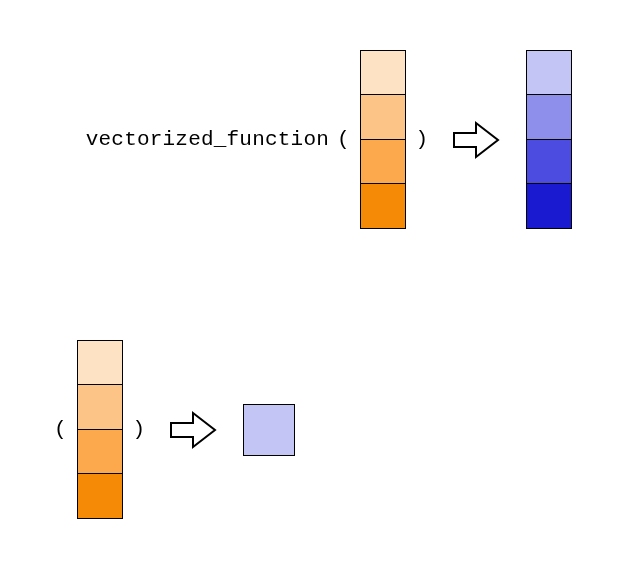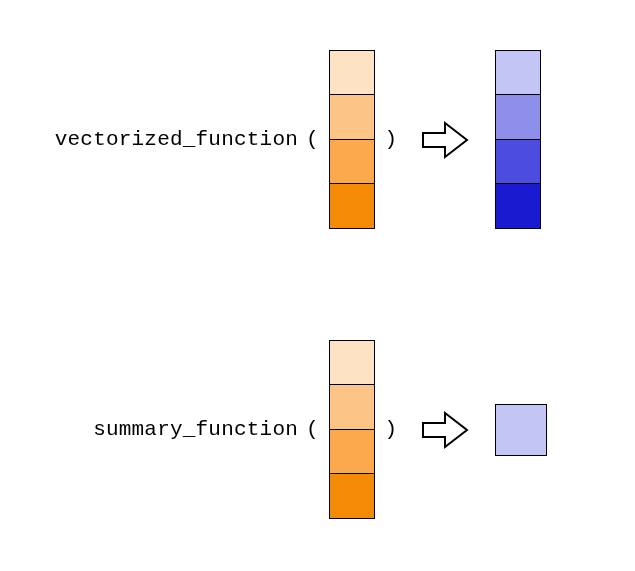--- a/index.html
+++ b/index.html
@@ -20,21 +20,21 @@
     .label {
       font-size: 21px;
       color: #000;
       letter-spacing: 0.2px;
       padding-right: 2px;
     }
     .label-pad {
       display: inline-block;
       text-align: right;
     }
-    .row1 .label-pad { width: 252px; }
+    .row1 .label-pad { width: 252px; margin-left: 31px; }
     .row2 .label-pad { width: 252px; }
     .paren {
       font-size: 21px;
       color: #000;
       padding: 0 6px;
     }
     .column {
       display: flex;
       flex-direction: column;
       margin: 0 4px;
@@ -77,21 +77,20 @@
   </span>
   <div class="column out-col">
     <div class="cell" style="background-color:#C3C6F4"></div>
     <div class="cell" style="background-color:#8E8EEB"></div>
     <div class="cell" style="background-color:#4C4CE0"></div>
     <div class="cell" style="background-color:#1A1AD0"></div>
   </div>
 </div>
 
 <div class="row row2">
-  <span class="label label-pad">summary_function</span>
   <span class="paren">(</span>
   <div class="column">
     <div class="cell" style="background-color:#FDE2C4"></div>
     <div class="cell" style="background-color:#FCC487"></div>
     <div class="cell" style="background-color:#FBA94C"></div>
     <div class="cell" style="background-color:#F58A07"></div>
   </div>
   <span class="paren">)</span>
   <span class="arrow">
     <svg width="48" height="40" viewBox="0 0 48 40">

